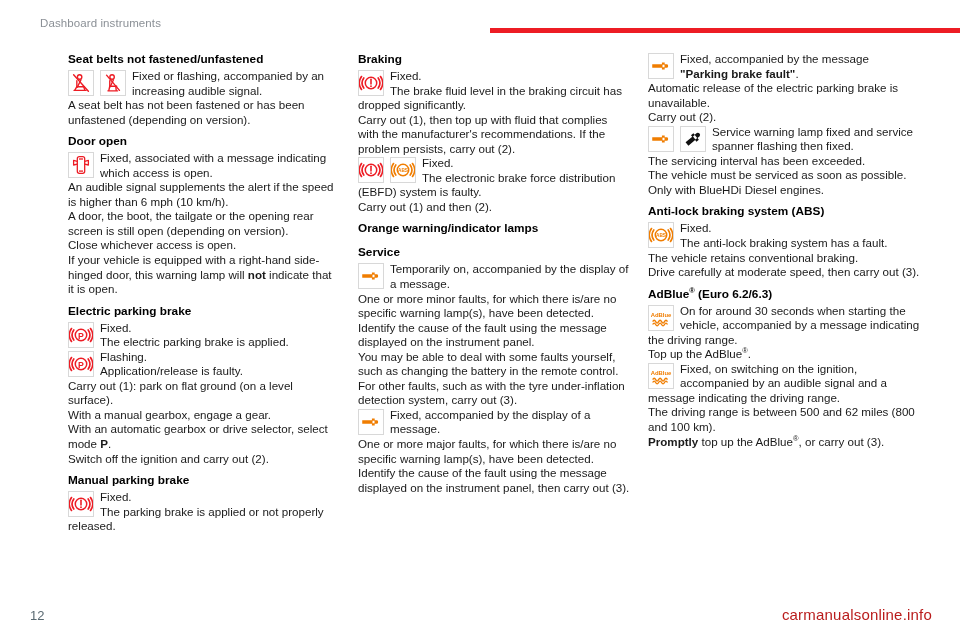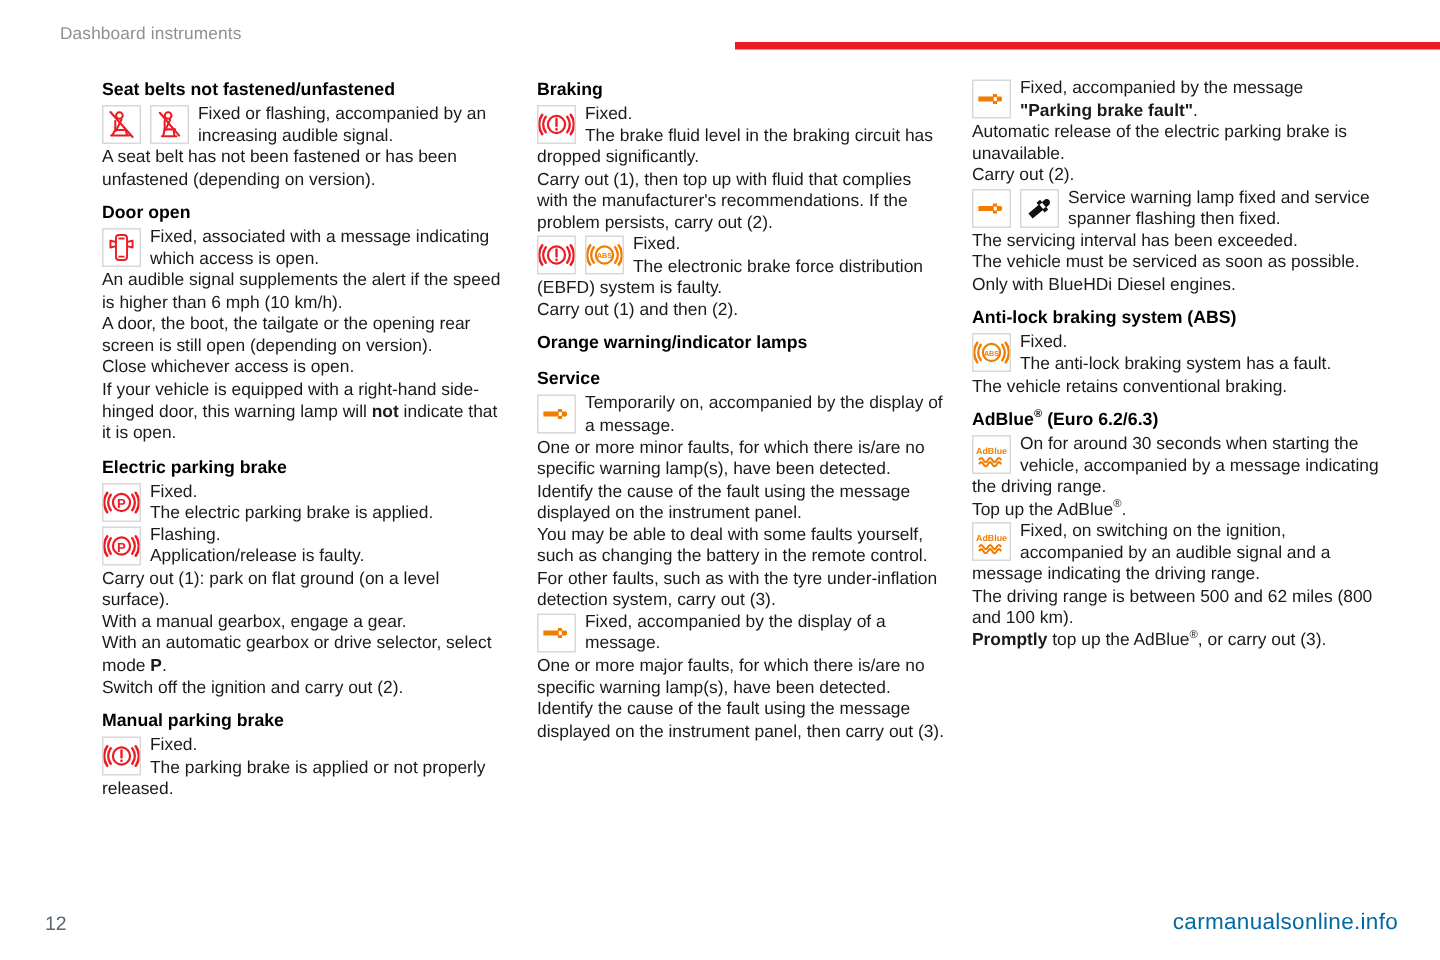--- a/index.html
+++ b/index.html
@@ -117,21 +117,21 @@
     top: 608px;
     font-size: 13px;
     color: #5a6a72;
     font-family: "Liberation Sans", sans-serif;
   }
   .watermark {
     position: absolute;
     right: 28px;
     top: 606px;
     font-size: 15px;
-    color: #0369a1;
+    color: #b91c1c;
     letter-spacing: .2px;
     font-family: "Liberation Sans", sans-serif;
   }
   sup { font-size: 7.5px; vertical-align: super; line-height: 0; }
 </style>
 </head>
 <body>
 
 <div class="page">
 
@@ -396,20 +396,21 @@
               <path d="M2.7 6 A12 12 0 0 0 2.7 20" stroke-width="1.8"></path>
               <path d="M20.8 7.5 A9.5 9.5 0 0 1 20.8 18.5" stroke-width="1.8"></path>
               <path d="M23.3 6 A12 12 0 0 1 23.3 20" stroke-width="1.8"></path>
             </g>
             <text x="13" y="15.4" font-family="Liberation Sans, sans-serif" font-size="5.2" font-weight="bold" fill="#f07d00" text-anchor="middle">ABS</text>
           </svg>
         </span>
         <span class="entry-text"><span>Fixed.</span><br><span>The anti-lock braking system has a fault.</span></span>
       </div>
       <p class="body">The vehicle retains conventional braking.</p>
+      <p class="body">Drive carefully at moderate speed, then carry out (3).</p>
 
       <div class="spacer-sm"></div>
 
       <h2 class="section">AdBlue<sup>®</sup> (Euro 6.2/6.3)</h2>
       <div class="entry">
         <span class="icon-box">
           <svg class="icon-svg" viewBox="0 0 26 26">
             <text x="13" y="12.4" font-family="Liberation Sans, sans-serif" font-size="6.4" font-weight="bold" fill="#f07d00" text-anchor="middle">AdBlue</text>
             <path d="M4 17 q1.6 -3 3.2 0 q1.6 3 3.2 0 q1.6 -3 3.2 0 q1.6 3 3.2 0 q1.6 -3 3.2 0" stroke="#f07d00" stroke-width="1.5" fill="none"></path>
             <path d="M4 20 q1.6 -3 3.2 0 q1.6 3 3.2 0 q1.6 -3 3.2 0 q1.6 3 3.2 0 q1.6 -3 3.2 0" stroke="#f07d00" stroke-width="1.5" fill="none"></path>

